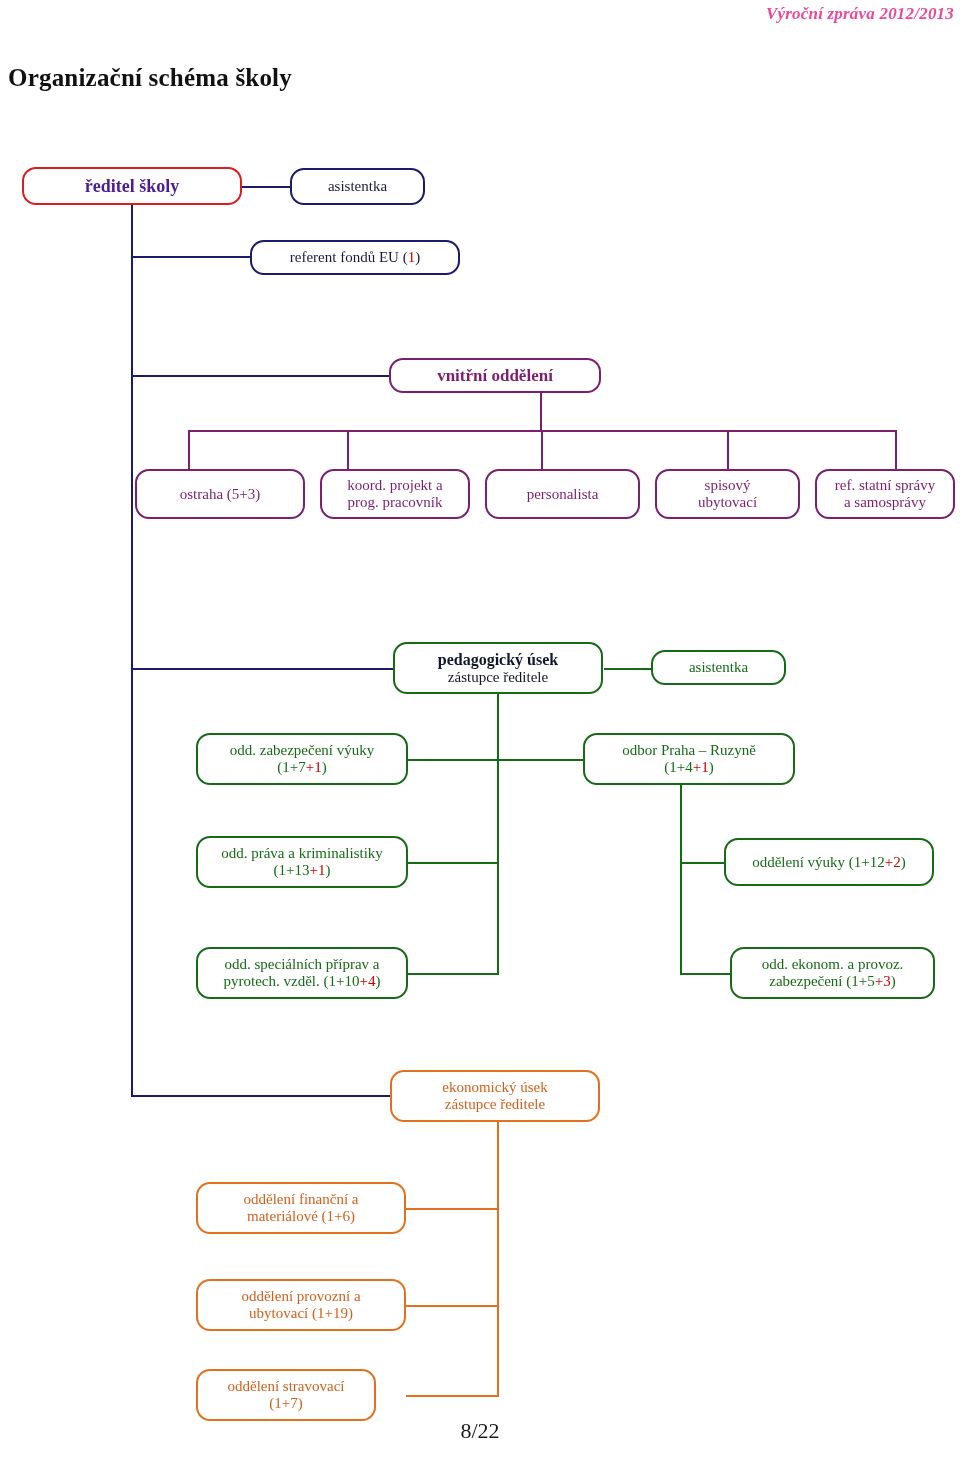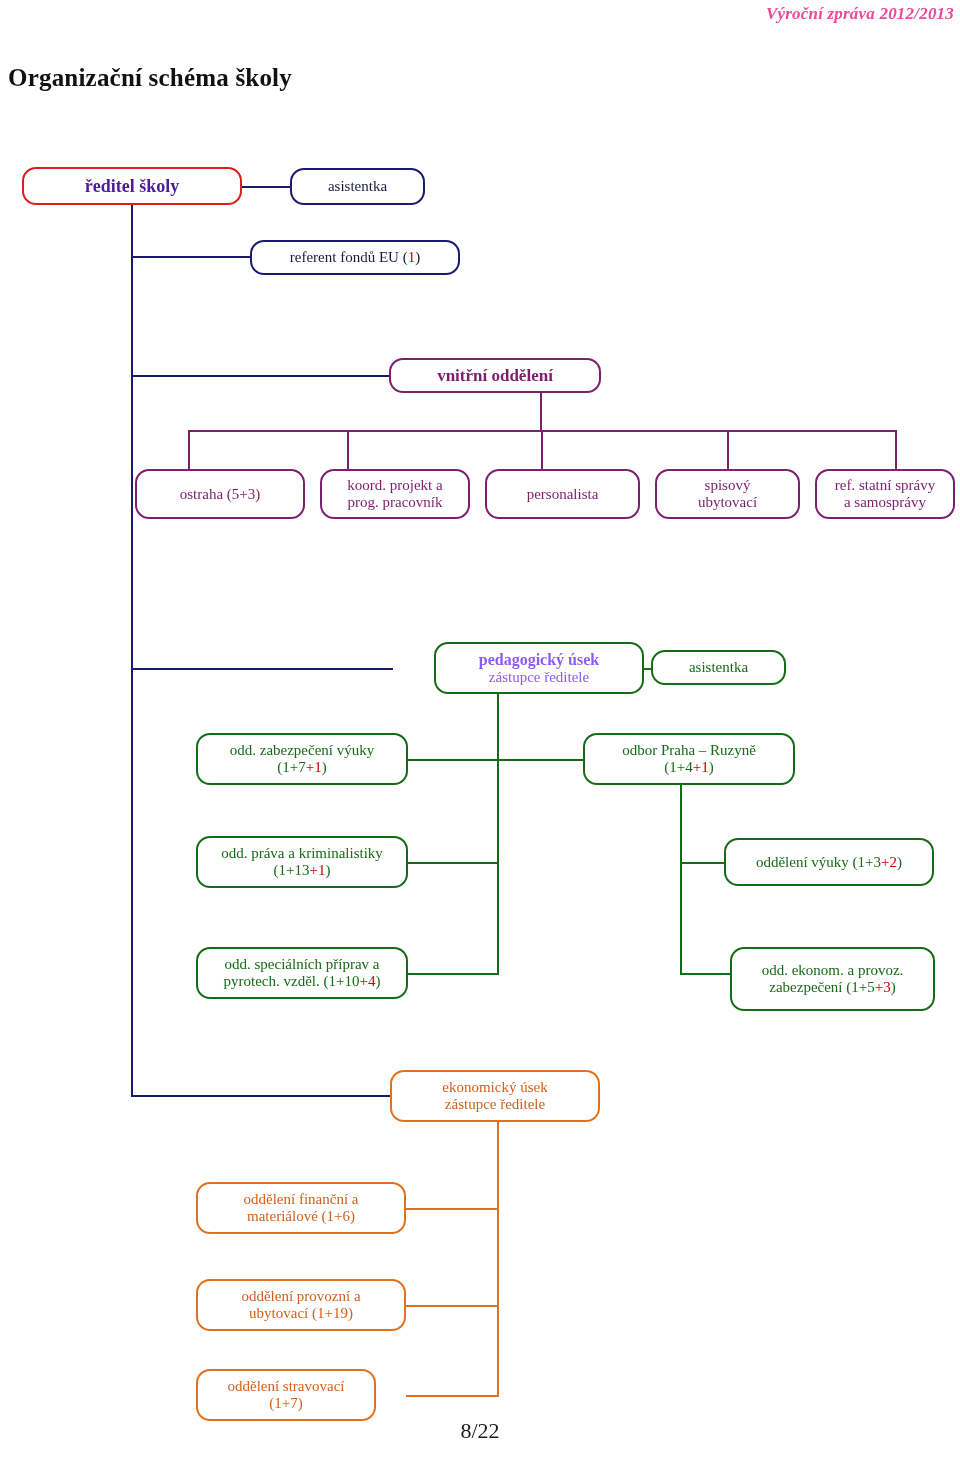--- a/index.html
+++ b/index.html
@@ -76,21 +76,21 @@
     z-index: 5;
   }
   .node .lbl { display: block; width: 100%; }
   .node .sub { display: block; width: 100%; }
 
   .n-red    { border-color: #e01b1b; color: #4c1d95; font-weight: bold; font-size: 18px; }
   .n-navy   { border-color: #1a1a6e; color: #1a1a3e; }
   .n-purple { border-color: #7b1f6e; color: #7b1f6e; }
   .n-purple-b { border-color: #7b1f6e; color: #7b1f6e; font-weight: bold; font-size: 17px; }
   .n-green  { border-color: #166b16; color: #166b16; }
-  .n-green-h{ border-color: #166b16; color: #8b5cf6; margin-left: 41px; }
+  .n-green-h{ border-color: #166b16; color: #0f172a; }
   .n-orange { border-color: #e2711d; color: #d2601a; }
 
   .hd { font-weight: bold; font-size: 16px; display:block; }
   .hd2 { font-weight: normal; font-size: 15px; display:block; }
   .cnt-red { color: #cc0000; }
 
   
   .ln { position: absolute; z-index: 1; }
   .ln-v { width: 2px; }
   .ln-h { height: 2px; }
@@ -223,31 +223,31 @@
     </div>
 
     <div class="node n-green" style="left:196px; top:836px; width:212px; height:52px;">
       <span>
         <span class="lbl">odd. práva a kriminalistiky</span>
         <span class="sub"><span>(1+13</span><span class="cnt-red">+1</span><span>)</span></span>
       </span>
     </div>
 
     <div class="node n-green" style="left:724px; top:838px; width:210px; height:48px;">
-      <span class="lbl"><span>oddělení výuky (1+3</span><span class="cnt-red">+2</span><span>)</span></span>
+      <span class="lbl"><span>oddělení výuky (1+12</span><span class="cnt-red">+2</span><span>)</span></span>
     </div>
 
     <div class="node n-green" style="left:196px; top:947px; width:212px; height:52px;">
       <span>
         <span class="lbl">odd. speciálních příprav a</span>
         <span class="sub"><span>pyrotech. vzděl. (1+10</span><span class="cnt-red">+4</span><span>)</span></span>
       </span>
     </div>
 
-    <div class="node n-green" style="left:730px; top:947px; width:205px; height:64px;">
+    <div class="node n-green" style="left:730px; top:947px; width:205px; height:52px;">
       <span>
         <span class="lbl">odd. ekonom. a provoz.</span>
         <span class="sub"><span>zabezpečení (1+5</span><span class="cnt-red">+3</span><span>)</span></span>
       </span>
     </div>
 
     <div class="node n-orange" style="left:390px; top:1070px; width:210px; height:52px;">
       <span>
         <span class="lbl">ekonomický úsek</span>
         <span class="sub">zástupce ředitele</span>

